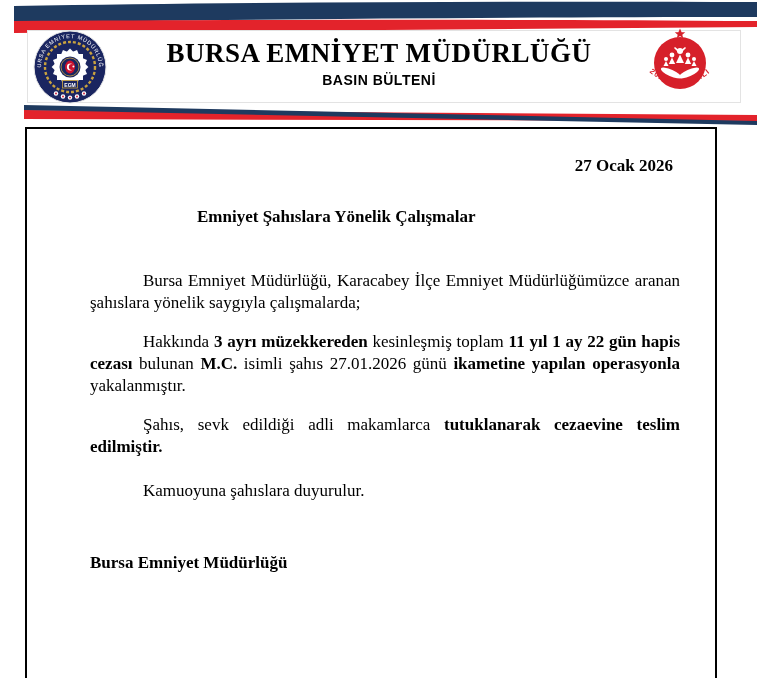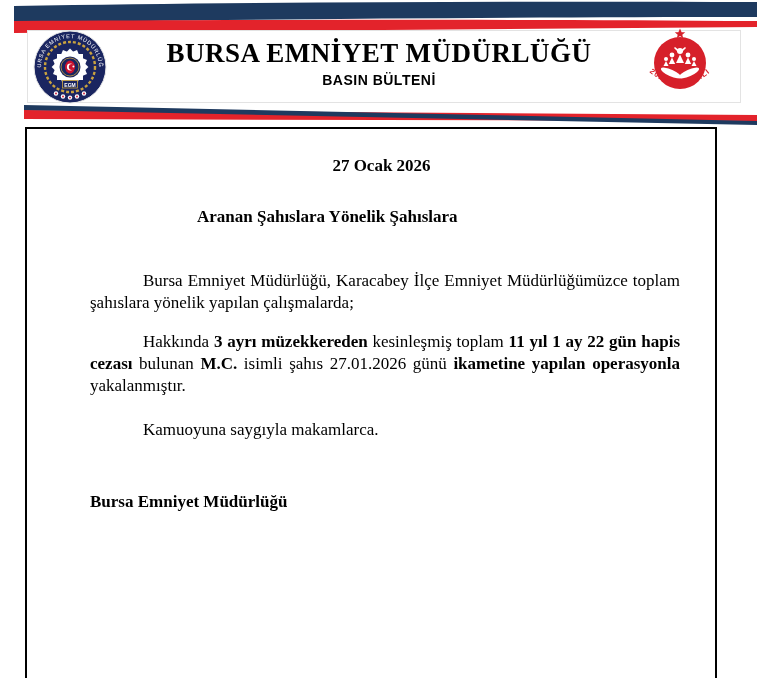--- a/index.html
+++ b/index.html
@@ -45,21 +45,21 @@
     position: absolute; left: 25px; top: 127px;
     width: 692px; height: 580px;
     border: 2px solid #000;
     box-sizing: border-box;
     background: #fff;
   }
   .doc-inner {
     padding: 26px 35px 0 63px;
     font-size: 17px; line-height: 22px;
   }
-  .doc-date { text-align: center; font-weight: bold; padding-right: 7px; }
+  .doc-date { text-align: right; font-weight: bold; padding-right: 7px; }
   .doc-ref  { text-align: right; font-weight: bold; padding-right: 17px; margin-top: 13px; }
   .doc-title { font-weight: bold; margin-top: 29px; margin-left: 107px; }
   .para { text-align: justify; text-indent: 53px; }
   .para-1 { margin-top: 42px; }
   .para-2 { margin-top: 4px; }
   .para-3 { margin-top: 9px; }
   .closing { margin-top: 22px; text-indent: 53px; }
   .signature { margin-top: 50px; font-weight: bold; }
   b { font-weight: bold; }
 </style>
@@ -150,21 +150,22 @@
 </div>
 
 <svg class="ribbon-bottom" viewBox="0 0 757 28" aria-hidden="true">
   <path d="M24,10 L757,15 L757,21 L24,19 Z" fill="#e3232b"></path>
   <path d="M24,5 L757,21 L757,25 L24,10 Z" fill="#1e3a5f"></path>
 </svg>
 
 <div class="doc-box">
   <div class="doc-inner">
     <div class="doc-date">27 Ocak 2026</div>
-    <div class="doc-title">Aranan Şahıslara Yönelik Şahıslara</div>
+    <div class="doc-title">Emniyet Şahıslara Yönelik Çalışmalar</div>
 
-    <p class="para para-1"><span>Bursa Emniyet Müdürlüğü, Karacabey İlçe Emniyet Müdürlüğümüzce toplam şahıslara yönelik yapılan çalışmalarda;</span></p>
+    <p class="para para-1"><span>Bursa Emniyet Müdürlüğü, Karacabey İlçe Emniyet Müdürlüğümüzce aranan şahıslara yönelik saygıyla çalışmalarda;</span></p>
     <p class="para para-2"><span>Hakkında </span><b>3 ayrı müzekkereden</b><span> kesinleşmiş toplam </span><b>11 yıl 1 ay 22 gün hapis cezası</b><span> bulunan </span><b>M.C.</b><span> isimli şahıs 27.01.2026 günü </span><b>ikametine yapılan operasyonla</b><span> yakalanmıştır.</span></p>
+    <p class="para para-3"><span>Şahıs, sevk edildiği adli makamlarca </span><b>tutuklanarak cezaevine teslim edilmiştir.</b></p>
 
-    <div class="closing">Kamuoyuna saygıyla makamlarca.</div>
+    <div class="closing">Kamuoyuna şahıslara duyurulur.</div>
     <div class="signature">Bursa Emniyet Müdürlüğü</div>
   </div>
 </div>
 
 </body></html>

